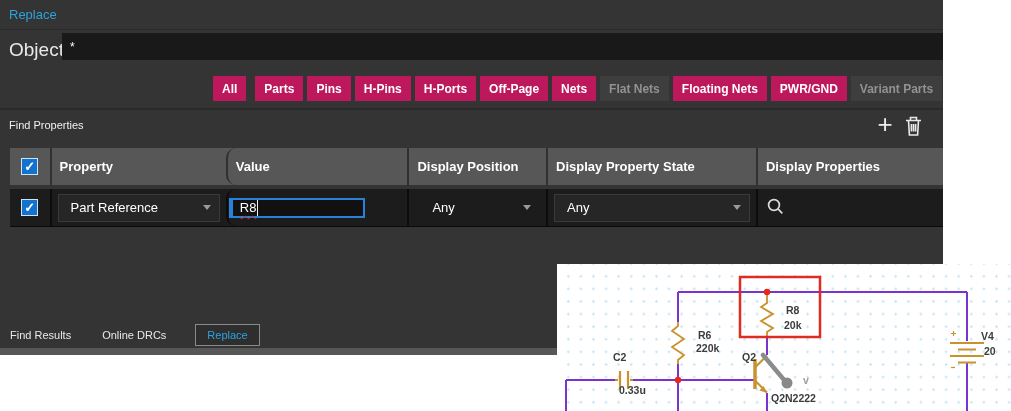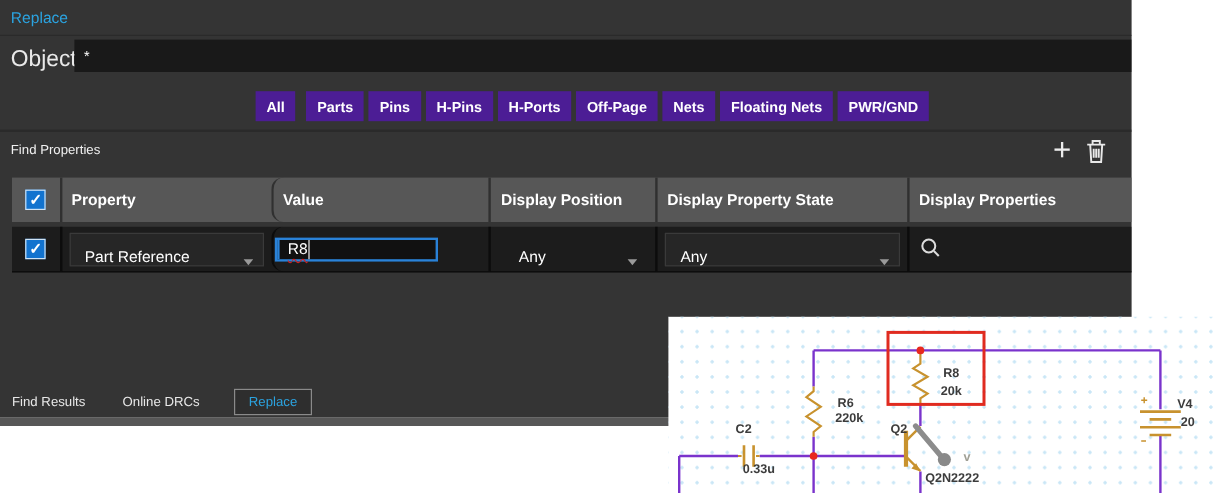--- a/index.html
+++ b/index.html
@@ -15,21 +15,21 @@
   .panel-title { position: absolute; left: 9px; top: 7px; color: #2ba3e0; font-size: 13px; }
   .title-divider { position: absolute; left: 0; top: 29px; width: 100%; height: 1px; background: #2a2a2a; }
 
   .objects-label { position: absolute; left: 9px; top: 39px; color: #e9e9e9; font-size: 19px; }
   .objects-input { position: absolute; left: 62px; top: 33px; width: 881px; height: 27px;
                    background: #191919; border: none; outline: none; color: #ffffff;
                    font-size: 12px; padding: 0 8px; font-family: "Liberation Sans", sans-serif; }
 
   .filter-row { position: absolute; left: 213px; top: 76px; height: 25px;
                 display: flex; gap: 4px; align-items: stretch; white-space: nowrap; }
-  .fbtn { border: none; background: #4c1d95; color: #ffffff; font-weight: bold;
+  .fbtn { border: none; background: #be185d; color: #ffffff; font-weight: bold;
           font-size: 12px; padding: 0 9px; display: flex; align-items: center;
           font-family: "Liberation Sans", sans-serif; cursor: pointer; }
   .fbtn.first { margin-right: 5px; }
   .fbtn.disabled { background: #3e3e3e; color: #929292; }
 
   .section-divider { position: absolute; left: 0; top: 108px; width: 100%; height: 2px; background: #2a2a2a; }
   .find-title { position: absolute; left: 9px; top: 119px; color: #f0f0f0; font-size: 11px; }
 
   .plus-icon { position: absolute; left: 872px; top: 111px; width: 26px; height: 28px;
                color: #ececec; font-size: 26px; line-height: 27px; text-align: center; cursor: pointer; }
@@ -49,21 +49,21 @@
   .rcell:first-child { border-left: none; justify-content: center; }
 
   .c0 { width: 40px; } .c1 { width: 178px; } .c2 { width: 142px; border-radius: 10px; }
   .c3 { width: 140px; margin-left: 41px; } .c4 { width: 212px; } .c5 { width: 189px; }
 
   .cb { width: 17px; height: 17px; background: #1273cf; border: 1px solid #cfe3f5;
         color: #ffffff; font-size: 13px; line-height: 15px; text-align: center;
         font-weight: bold; cursor: pointer; }
 
   .dd { flex: 1; margin: 4px 6px; height: 28px; background: #262626; border: 1px solid #3a3a3a;
-        display: flex; align-items: flex-end; padding: 0 8px 0 12px; cursor: pointer; }
+        display: flex; align-items: center; padding: 0 8px 0 12px; cursor: pointer; }
   .dd.borderless { background: transparent; border-color: transparent; padding-left: 16px; }
   .chev { margin-left: auto; width: 0; height: 0; border-left: 4px solid transparent;
           border-right: 4px solid transparent; border-top: 5px solid #9a9a9a; }
 
   .vinput { flex: 1; margin: 3px 1px; background: #111111; border: 2px solid #2a82d8;
             box-shadow: inset 2px 0 0 #2a82d8; display: flex; align-items: center;
             padding-left: 9px; cursor: text; }
   .vtext { text-decoration: underline; text-decoration-style: wavy;
            text-decoration-color: #cc2222; text-decoration-thickness: 1px;
            text-underline-offset: 3px; }
@@ -99,22 +99,24 @@
   <input class="objects-input" readonly="" value="*" style="">
 
   <div class="filter-row">
     <button class="fbtn first">All</button>
     <button class="fbtn">Parts</button>
     <button class="fbtn">Pins</button>
     <button class="fbtn">H-Pins</button>
     <button class="fbtn">H-Ports</button>
     <button class="fbtn">Off-Page</button>
     <button class="fbtn">Nets</button>
+    <button class="fbtn disabled">Flat Nets</button>
     <button class="fbtn">Floating Nets</button>
     <button class="fbtn">PWR/GND</button>
+    <button class="fbtn disabled">Variant Parts</button>
 
   </div>
 
   <div class="section-divider"></div>
   <div class="find-title">Find Properties</div>
 
   <div class="plus-icon">+</div>
   <div class="trash-icon">
     <svg width="21" height="24" viewBox="0 0 21 24">
       <path d="M3 6.5 H18 M7.5 6.5 V3.5 H13.5 V6.5 M5.5 6.5 L6.4 21 H14.6 L15.5 6.5 M8.4 10 V17.5 M10.5 10 V17.5 M12.6 10 V17.5" stroke="#e9e9e9" stroke-width="1.6" fill="none"></path>

